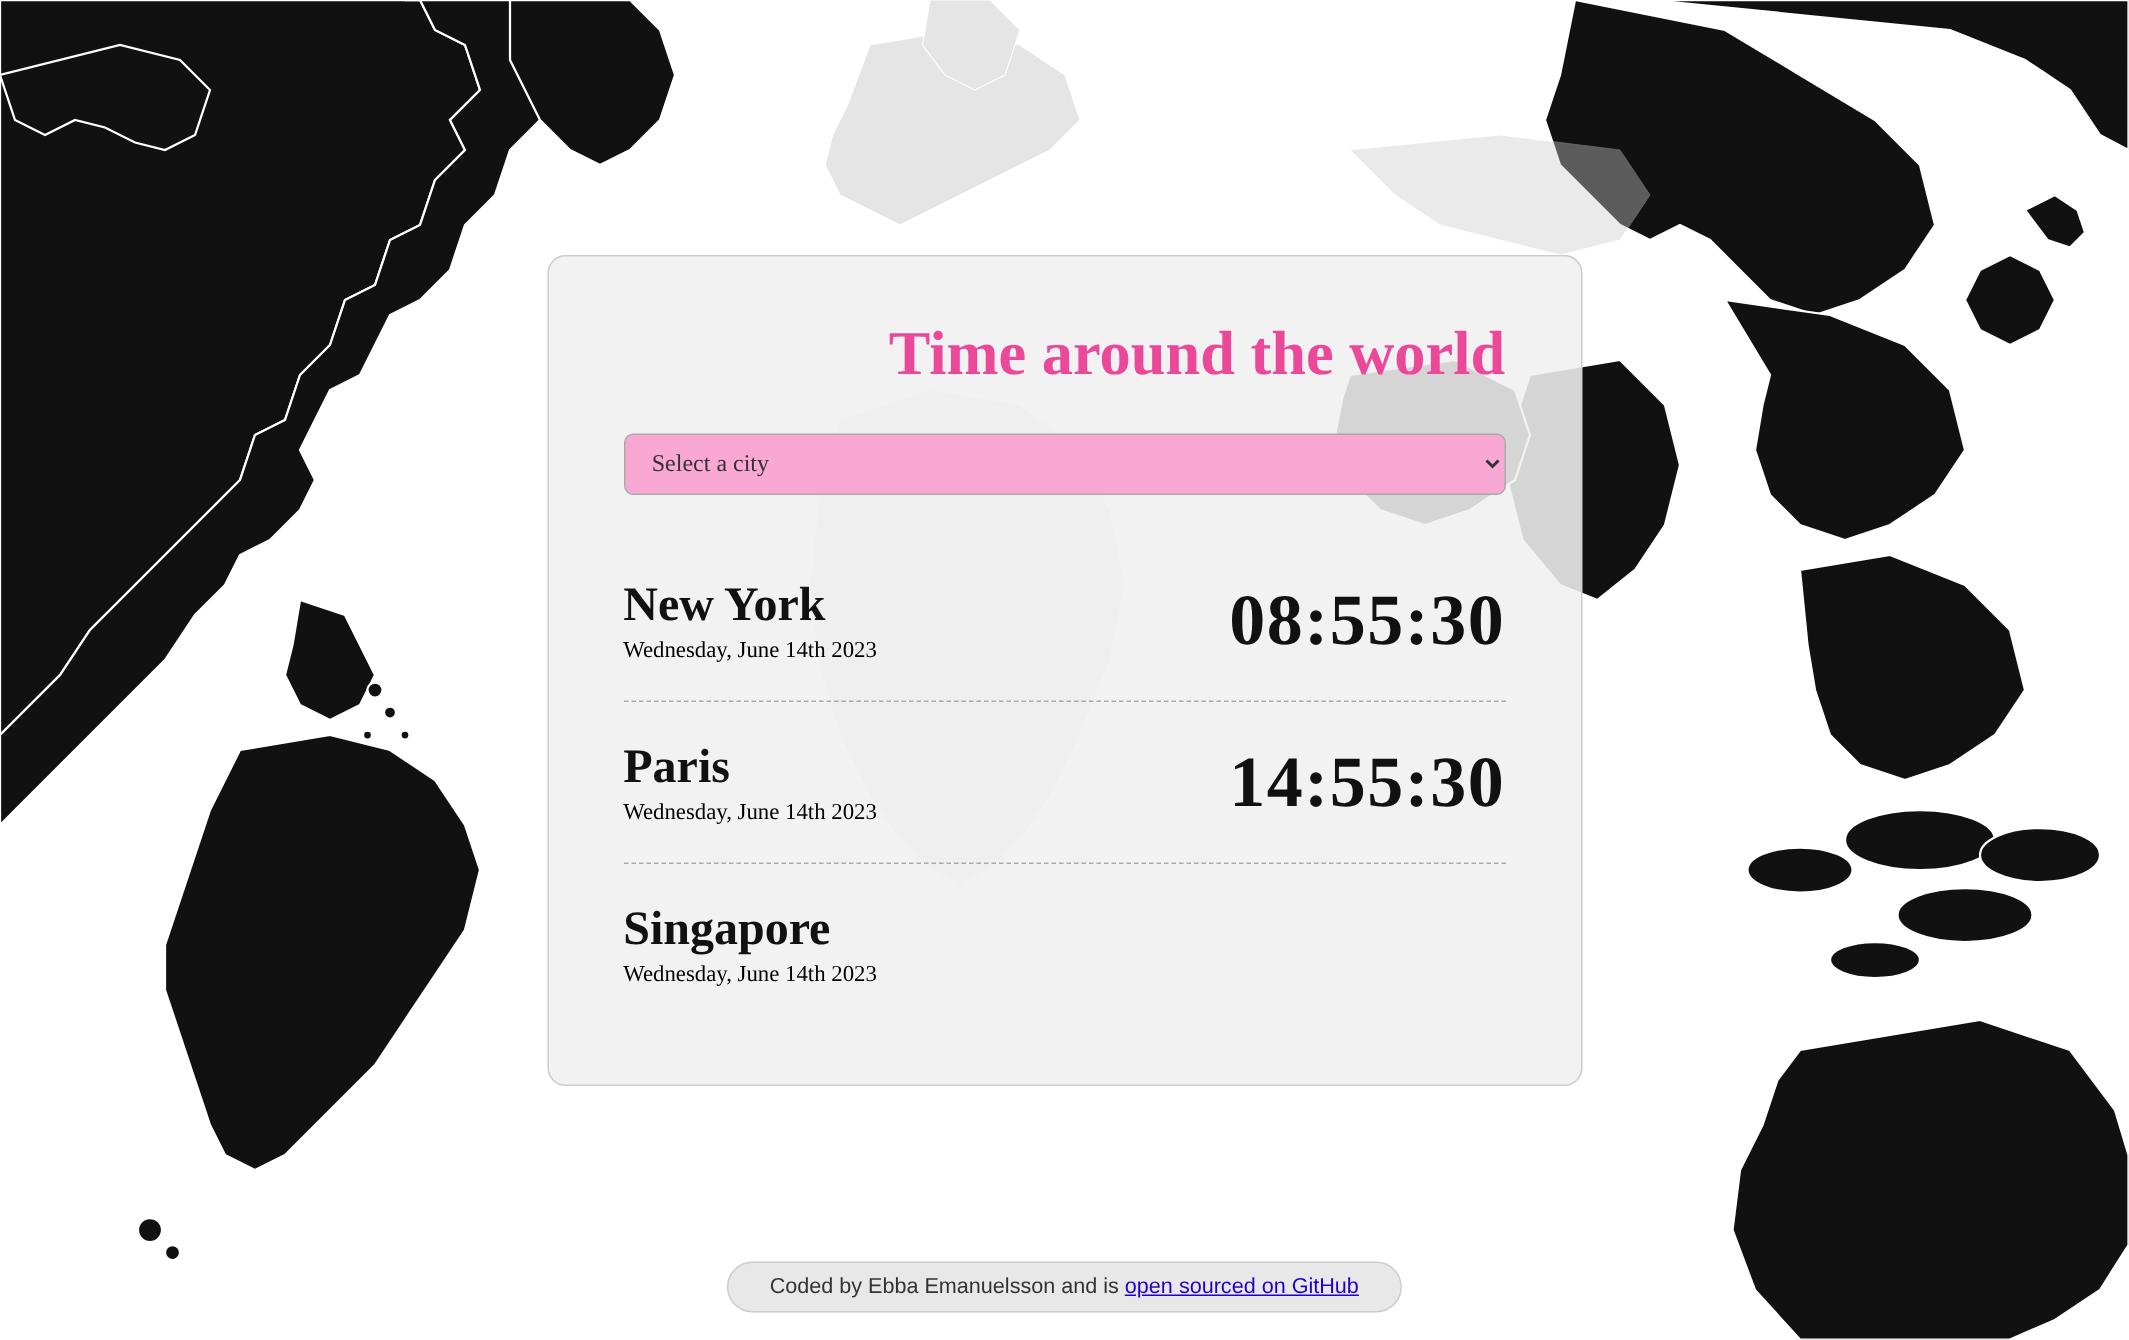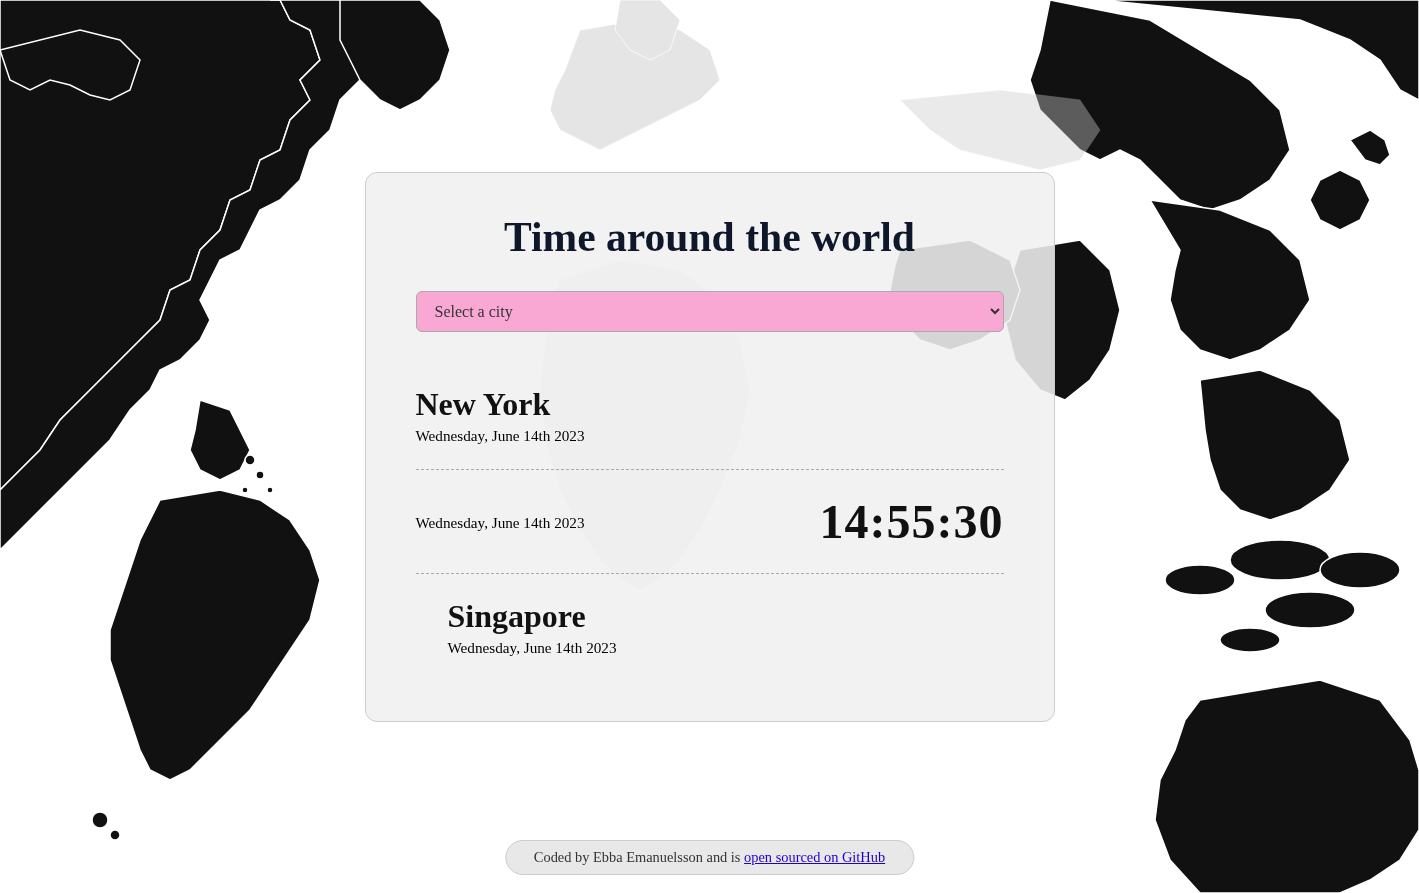--- a/index.html
+++ b/index.html
@@ -35,24 +35,24 @@
       position: relative;
       z-index: 10;
       background: rgba(240, 240, 240, 0.88);
       border: 1px solid #cccccc;
       border-radius: 12px;
       width: 690px;
       padding: 40px 50px 40px 50px;
     }
 
     .card-title {
-      text-align: center;
+      text-align: right;
       font-size: 2.6rem;
       font-weight: bold;
-      color: #0f172a;
+      color: #ec4899;
       margin-bottom: 30px;
       font-family: Georgia, serif;
     }
 
     .city-select-wrapper {
       margin-bottom: 30px;
     }
 
     .city-select {
       width: 100%;
@@ -70,21 +70,20 @@
     .city-row {
       display: flex;
       align-items: center;
       justify-content: space-between;
       padding: 24px 0;
       border-bottom: 1px dashed #aaaaaa;
     }
 
     .city-row:last-of-type {
       border-bottom: none;
-      margin-left: 32px;
     }
 
     .city-info {
       display: flex;
       flex-direction: column;
     }
 
     .city-name {
       font-size: 2rem;
       font-weight: bold;
@@ -114,21 +113,21 @@
       left: 50%;
       transform: translateX(-50%);
       z-index: 10;
       background: rgba(230, 230, 230, 0.9);
       border: 1px solid #cccccc;
       border-radius: 20px;
       padding: 8px 28px;
       font-size: 0.9rem;
       color: #333333;
       white-space: nowrap;
-      font-family: Liberation Serif, serif;
+      font-family: Liberation Sans, sans-serif;
     }
 
     .footer a {
       color: #2200cc;
       text-decoration: underline;
     }
   </style>
 </head>
 <body>
 
@@ -221,23 +220,25 @@
       <option>São Paulo</option>
     </select>
   </div>
 
   <div id="city-rows-container">
       <div class="city-row">
         <div class="city-info">
           <div class="city-name">New York</div>
           <div class="city-date">Wednesday, June 14th 2023</div>
         </div>
+        <div class="city-time">08:55:30</div>
       </div>
       <div class="city-row">
         <div class="city-info">
+          <div class="city-name">Paris</div>
           <div class="city-date">Wednesday, June 14th 2023</div>
         </div>
         <div class="city-time">14:55:30</div>
       </div>
       <div class="city-row">
         <div class="city-info">
           <div class="city-name">Singapore</div>
           <div class="city-date">Wednesday, June 14th 2023</div>
         </div>
       </div>

